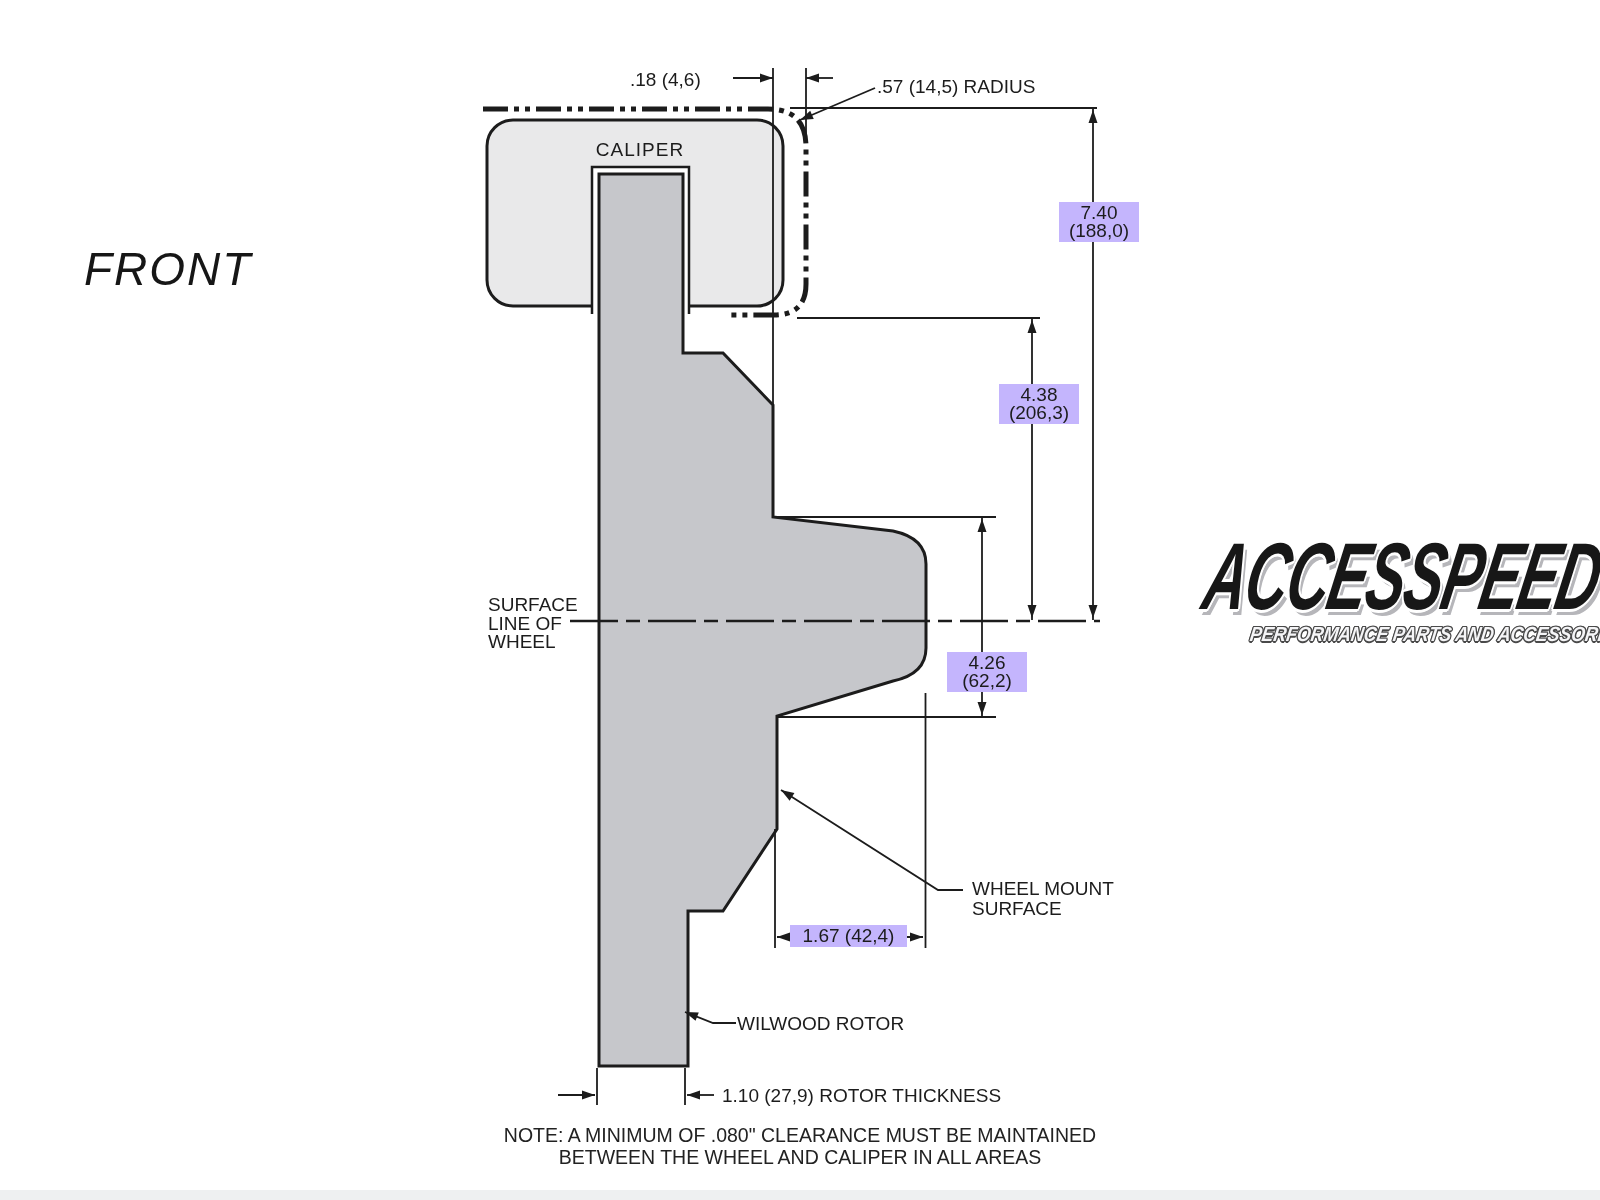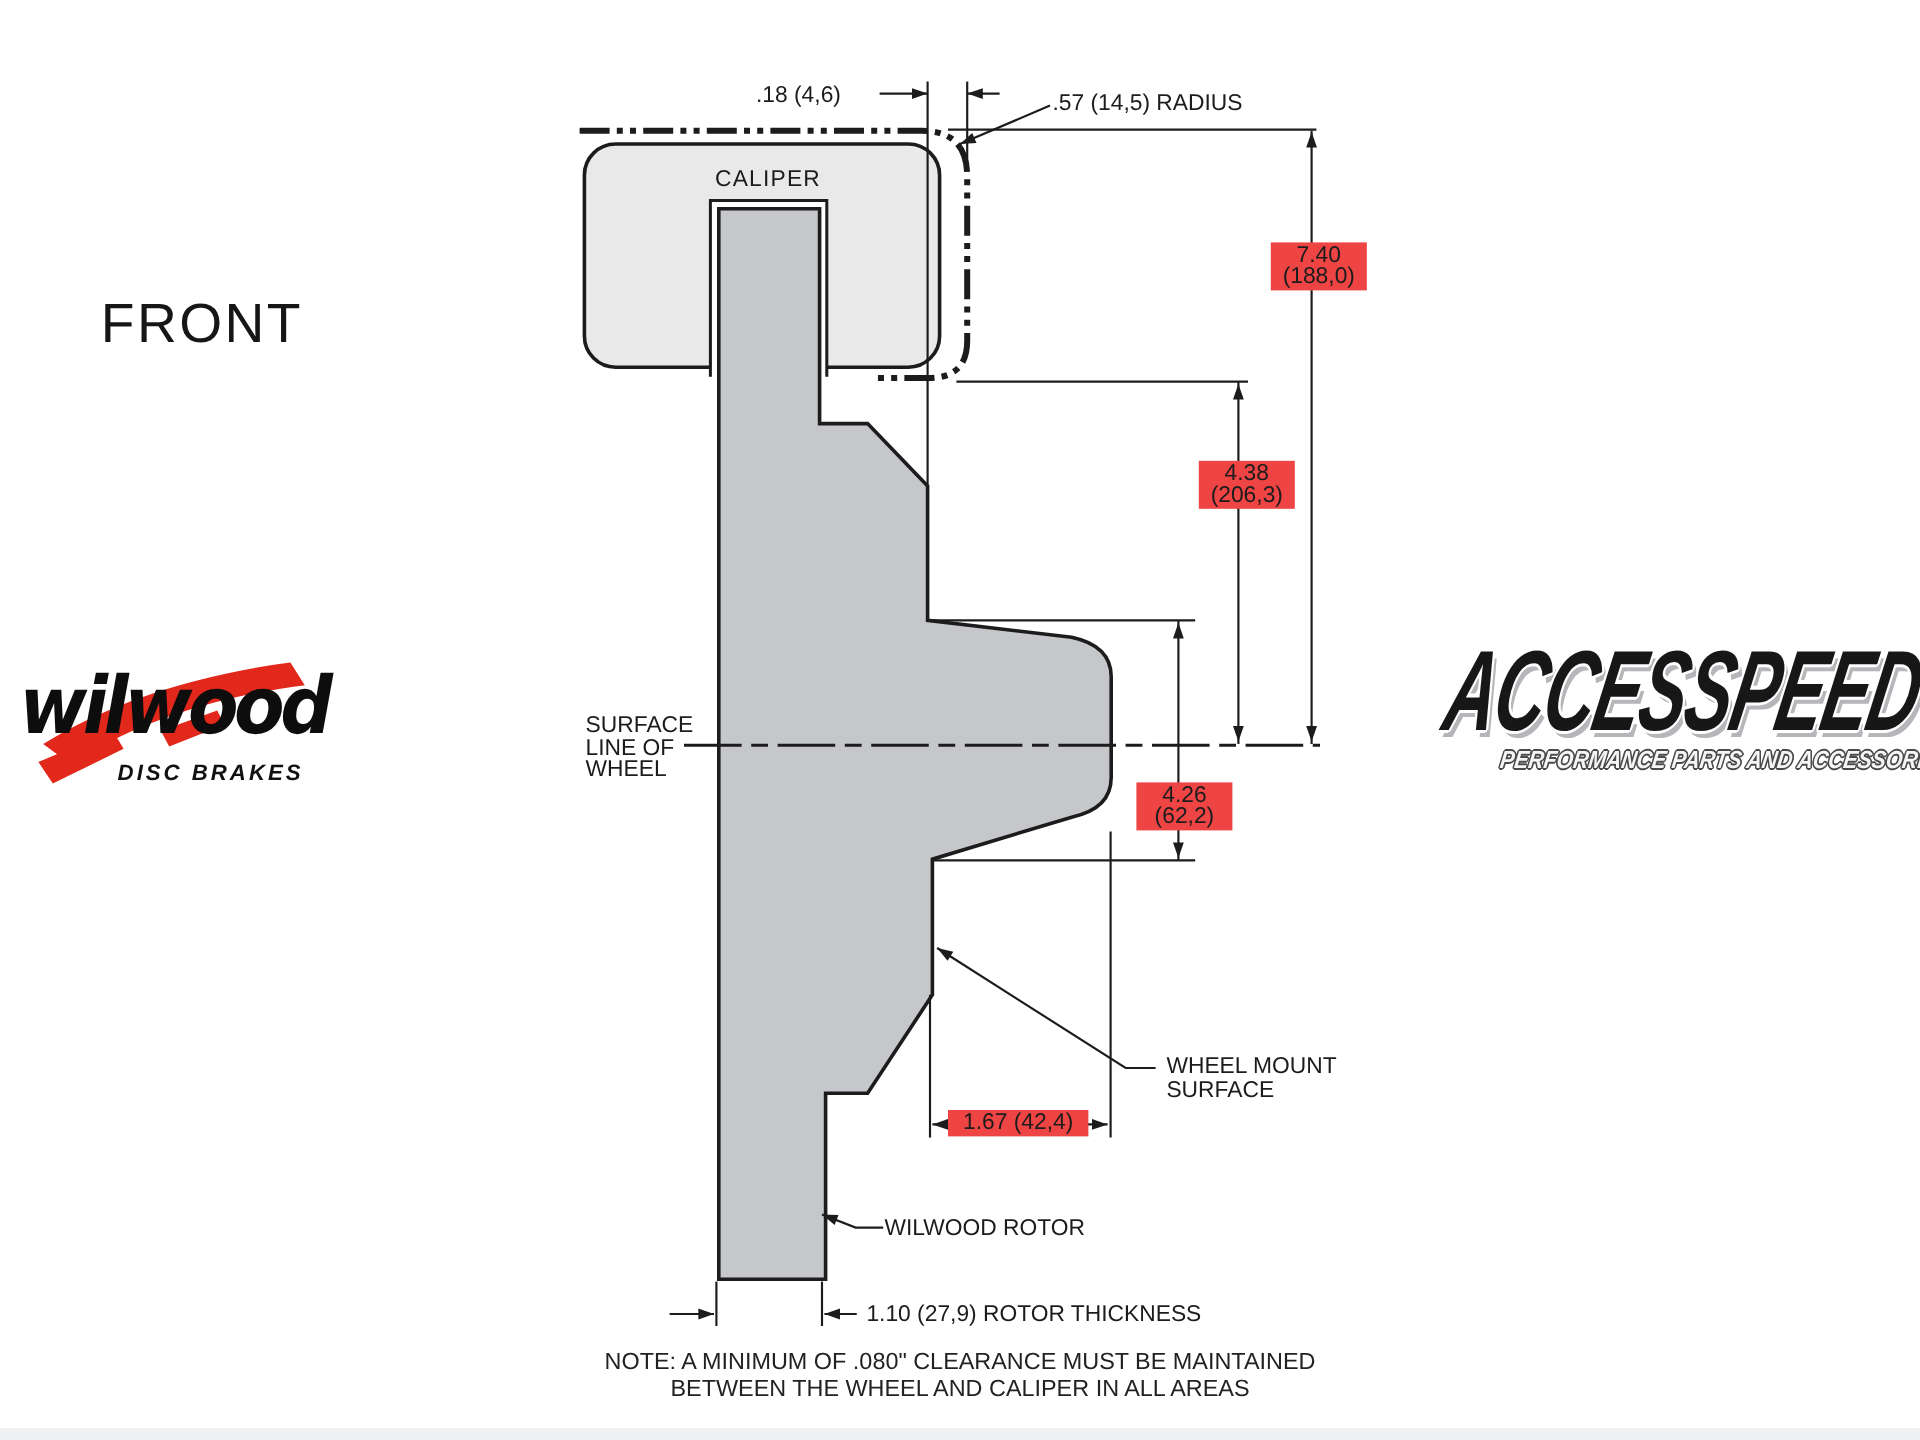--- a/index.html
+++ b/index.html
@@ -1,20 +1,20 @@
 <!DOCTYPE html>
 <html><head>
 <meta charset="utf-8">
 <style>
   html,body{margin:0;padding:0;background:#fff;}
   #stage{position:relative;width:1600px;height:1200px;background:#ffffff;overflow:hidden;
          font-family:"Liberation Sans",sans-serif;color:#1c1c1c;}
   #linework{position:absolute;left:0;top:0;}
   .t{position:absolute;font-size:19px;line-height:19px;color:#1c1c1c;white-space:nowrap;}
-  .dimbox{position:absolute;background:#ef4444;text-align:center;font-size:19px;line-height:18px;padding:2px 2px;}
+  .dimbox{position:absolute;background:#c4b5fd;text-align:center;font-size:19px;line-height:18px;padding:2px 2px;}
   .center{text-align:center;}
   
   .front{font-size:46px;line-height:46px;letter-spacing:2px;color:#161616;}
   
   .note{position:absolute;width:1600px;text-align:center;font-size:19.5px;line-height:21px;color:#222;}
   
   .ww{position:absolute;left:14px;top:538px;width:310px;height:120px;}
   .ww svg{position:absolute;left:0;top:0;}
   .ww-name{position:absolute;left:2px;top:18px;font-size:66px;line-height:66px;font-weight:800;
            font-style:italic;letter-spacing:-4px;color:#0d0d0d;transform:scaleX(0.93);transform-origin:0 0;
@@ -95,21 +95,21 @@
       <polygon points="0,0 13,-4.5 13,4.5" transform="translate(777,937)"></polygon>
       <polygon points="0,0 13,-4.5 13,4.5" transform="translate(923,937) rotate(180)"></polygon>
       <polygon points="0,0 13,-4.5 13,4.5" transform="translate(595,1095) rotate(180)"></polygon>
       <polygon points="0,0 13,-4.5 13,4.5" transform="translate(687,1095)"></polygon>
       <polygon points="0,0 13,-4.5 13,4.5" transform="translate(685,1012) rotate(21)"></polygon>
       <polygon points="0,0 13,-4.5 13,4.5" transform="translate(781,790) rotate(32)"></polygon>
       <polygon points="0,0 13,-4.5 13,4.5" transform="translate(800,120) rotate(-23)"></polygon>
     </g>
   </svg>
 
-  <div class="t front" style="left:84px;top:246px;">FRONT</div>
+  <div class="t front" style="left:84px;top:246px;font-style:italic;">FRONT</div>
 
   <div class="t center" style="left:588px;top:120px;width:104px;letter-spacing:1px;margin-top:20px;">CALIPER</div>
 
   <div class="t" style="left:630px;top:70px;width:100px;">.18 (4,6)</div>
 
   <div class="t" style="left:877px;top:77px;">.57 (14,5) RADIUS</div>
 
   <div class="dimbox" style="left:1059px;top:202px;width:76px;">
     <div>7.40</div>
     <div>(188,0)</div>
@@ -140,31 +140,20 @@
     <div>SURFACE</div>
   </div>
 
   <div class="t" style="left:737px;top:1014px;">WILWOOD ROTOR</div>
 
   <div class="t" style="left:722px;top:1086px;">1.10 (27,9) ROTOR THICKNESS</div>
 
   <div class="note" style="top:1125px;">NOTE: A MINIMUM OF .080" CLEARANCE MUST BE MAINTAINED</div>
   <div class="note" style="top:1147px;">BETWEEN THE WHEEL AND CALIPER IN ALL AREAS</div>
 
-  <div class="ww">
-    <svg width="310" height="120" viewBox="0 0 310 120">
-      <g fill="#e2271b">
-        <path d="M22,82 C80,46 152,24 228,14 L240,33 C162,43 95,66 45,99 Z"></path>
-        <path d="M18,97 L80,71 L89,86 L30,115 Z"></path>
-        <path d="M120,71 L167,54 L173,66 L127,84 Z"></path>
-      </g>
-    </svg>
-    <div class="ww-name">wilwood</div>
-    <div class="ww-tag">DISC BRAKES</div>
-  </div>
 
   <div class="ap">
     <div class="ap-name">ACCESSPEED</div>
     <div class="ap-tag">PERFORMANCE PARTS AND ACCESSORIES</div>
   </div>
 
   <div class="bottbar"></div>
 </div>
 
 </body></html>

